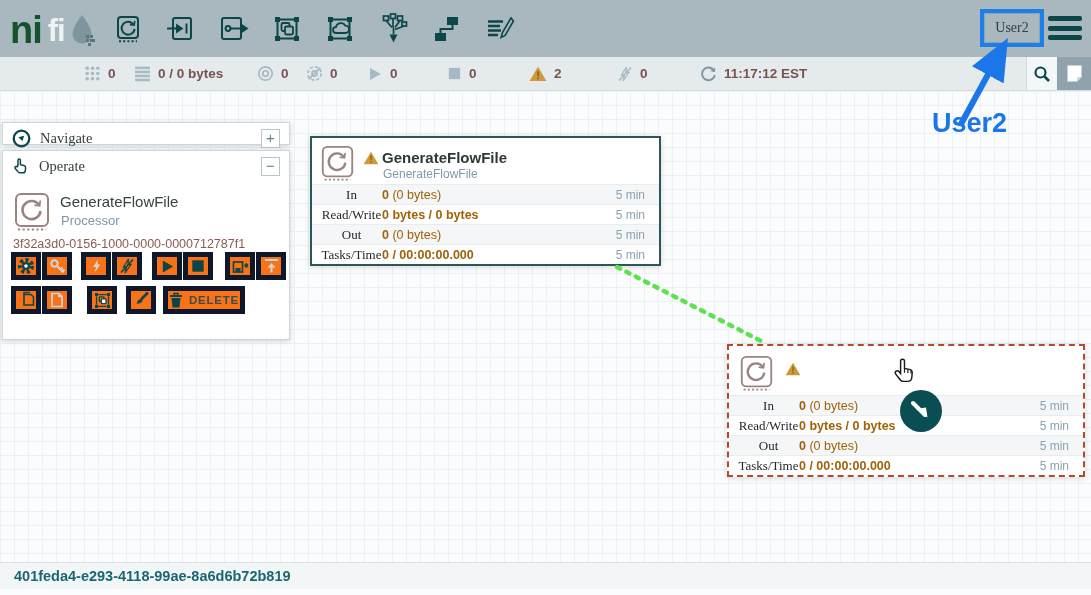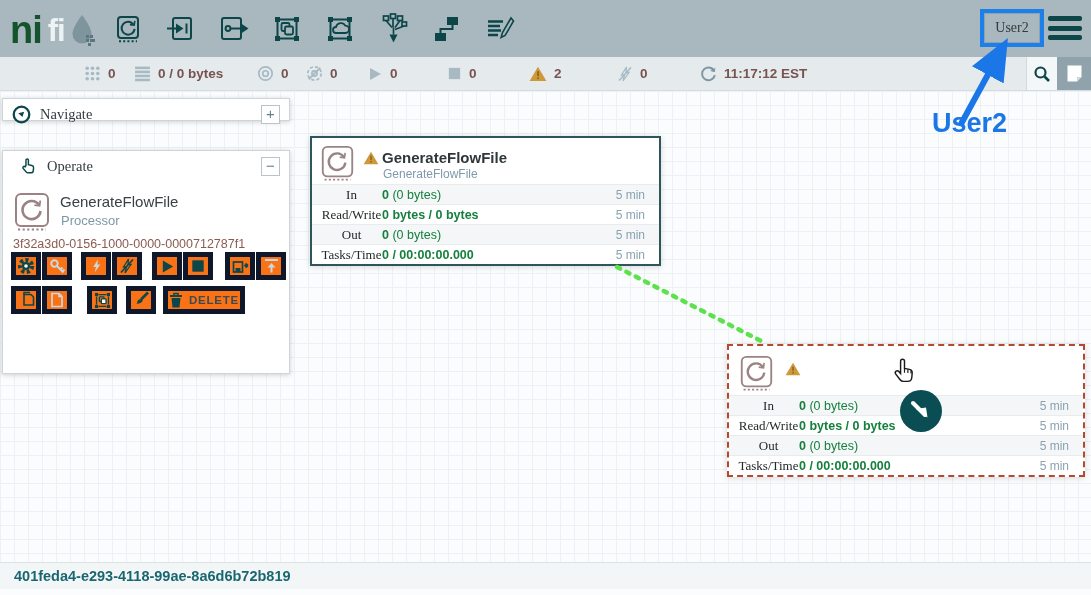--- a/index.html
+++ b/index.html
@@ -59,22 +59,22 @@
     background-image:linear-gradient(#eef1f4 1px, transparent 1px),
                      linear-gradient(90deg,#eef1f4 1px, transparent 1px);
     background-size:14px 14px; z-index:1;
   }
 
   
   .panel {
     position:absolute; left:2px; width:288px; background:#fff;
     border:1px solid #ccd6da; box-shadow:0 1px 5px rgba(0,0,0,.18); z-index:10;
   }
-  #navigate-panel { top:98px; height:23px; }
-  #operate-panel  { top:150px; height:224px;padding-left:8px; }
+  #navigate-panel { top:122px; height:23px; }
+  #operate-panel  { top:150px; height:190px; }
   .panel-header { display:flex; align-items:center; height:30px; padding:0 9px; gap:9px; cursor:pointer; }
   .panel-title { font-family:"Liberation Serif", serif; font-size:14.5px; color:#333c3f; }
   .toggle-btn {
     margin-left:auto; width:19px; height:19px; border:1px solid #b7c5cb; background:#fff;
     color:#63808b; font-size:15px; line-height:16px; text-align:center; cursor:pointer;
   }
   .op-icon { position:absolute; left:10px; top:41px; }
   .op-name { position:absolute; left:57px; top:42px; font-size:15px; color:#3a4144; }
   .op-type { position:absolute; left:58px; top:62px; font-size:13px; color:#7e98a8; }
   .op-id   { position:absolute; left:10px; top:86px; font-size:12.5px; color:#8c5a50; }
@@ -90,21 +90,21 @@
   #main-proc  { left:310px; top:136px; width:351px; height:130px; border:2px solid #2d565c; }
   #ghost-proc { left:727px; top:344px; width:358px; height:133px; border:2px dashed #b5492f; }
   .proc-name { position:absolute; left:70px; top:11px; font-size:15px; font-weight:bold; color:#2f373a; }
   .proc-type { position:absolute; left:71px; top:29px; font-size:12px; color:#7e9aaa; }
   .stats { position:absolute; left:0; right:0; bottom:0; display:flex; flex-direction:column; }
   #main-proc  .stats { top:46px; }
   #ghost-proc .stats { top:49px; }
   .srow { flex:1; display:flex; align-items:center; border-top:1px solid #e7ecef; font-size:12.5px; }
   .srow:nth-child(odd) { background:#f4f6f8; }
   .slabel { font-family:"Liberation Serif", serif; width:70px; padding-left:9px; color:#23282a; font-size:13px;text-align:center; }
-  .sval   { color:#15803d; }
+  .sval   { color:#a16207; }
   .sval b { font-weight:bold; }
   .sval i { font-style:normal; }
   .swin   { margin-left:auto; padding-right:14px; color:#8aa3b1; font-size:12px; }
 
   
   .overlay-svg { position:absolute; top:0; left:0; width:1091px; height:595px; z-index:30; pointer-events:none; }
   .annot-user { position:absolute; left:932px; top:108px; z-index:31;
     font-size:27px; font-weight:bold; color:#1b76e8; }
   .drop-badge { position:absolute; left:899px; top:389px; z-index:32; }
   .cursor-hand { position:absolute; left:891px; top:357px; z-index:33; }

